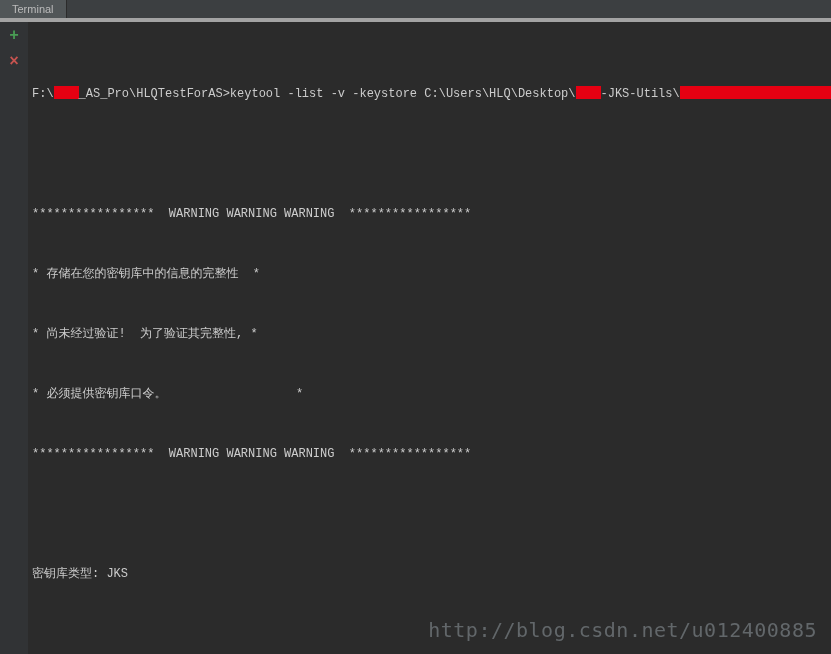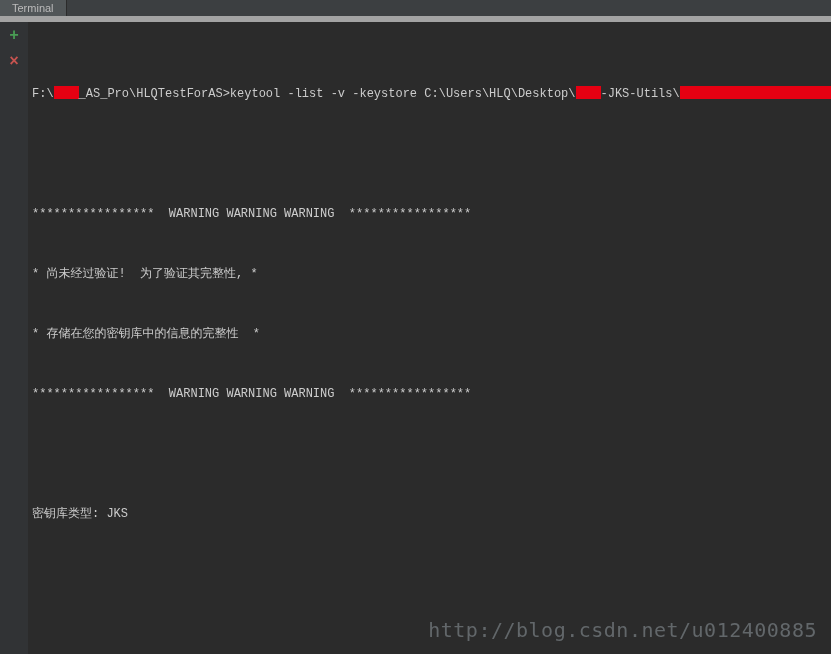--- a/index.html
+++ b/index.html
@@ -11,21 +11,21 @@
       width: 831px;
       height: 654px;
       overflow: hidden;
       position: relative;
     }
     .tab-bar {
       background: #3c3f41;
       height: 22px;
       display: flex;
       align-items: center;
-      border-bottom: 6px solid #a3a3a3;
+      border-bottom: 4px solid #a3a3a3;
     }
     .tab {
       background: #515658;
       color: #bbbbbb;
       padding: 2px 12px;
       height: 100%;
       display: flex;
       align-items: center;
       font-size: 11px;
       font-family: "Segoe UI", sans-serif;
@@ -94,22 +94,23 @@
 <div class="content">
   <div class="gutter">
     <span class="icon plus-icon">+</span>
     <span class="icon close-icon">×</span>
   </div>
 
   <div class="terminal">
     <div class="line"><span>F:\</span><span class="redact w-small"></span><span>_AS_Pro\HLQTestForAS&gt;</span><span>keytool -list -v -keystore C:\Users\HLQ\Desktop\</span><span class="redact w-small"></span><span>-JKS-Utils\</span><span class="redact w-170"></span></div>
     <div class="line">&nbsp;</div>
     <div class="line">*****************  WARNING WARNING WARNING  *****************</div>
+    <div class="line">* 存储在您的密钥库中的信息的完整性  *</div>
     <div class="line">* 尚未经过验证!  为了验证其完整性, *</div>
-    <div class="line">* 存储在您的密钥库中的信息的完整性  *</div>
+    <div class="line">* 必须提供密钥库口令。                  *</div>
     <div class="line">*****************  WARNING WARNING WARNING  *****************</div>
     <div class="line">&nbsp;</div>
     <div class="line">密钥库类型: JKS</div>
     
     
     
     
     
     
     

